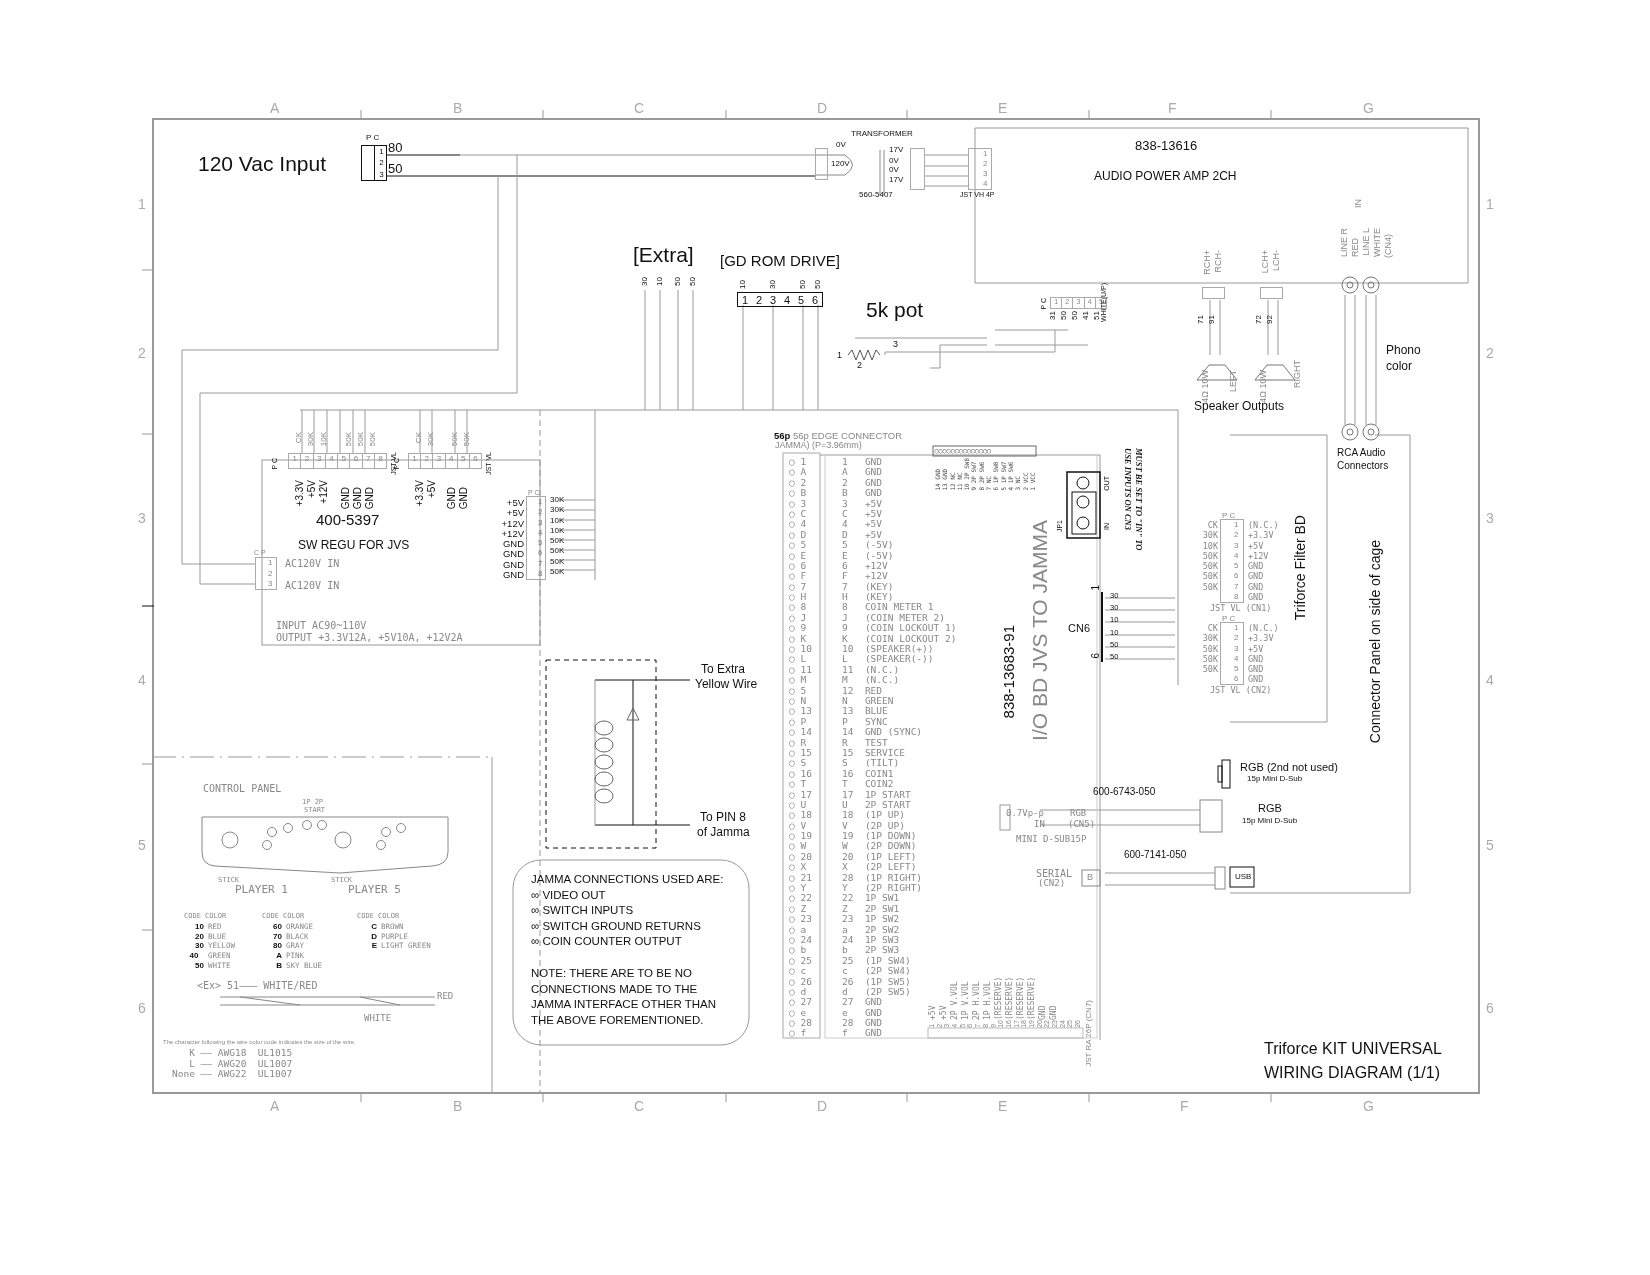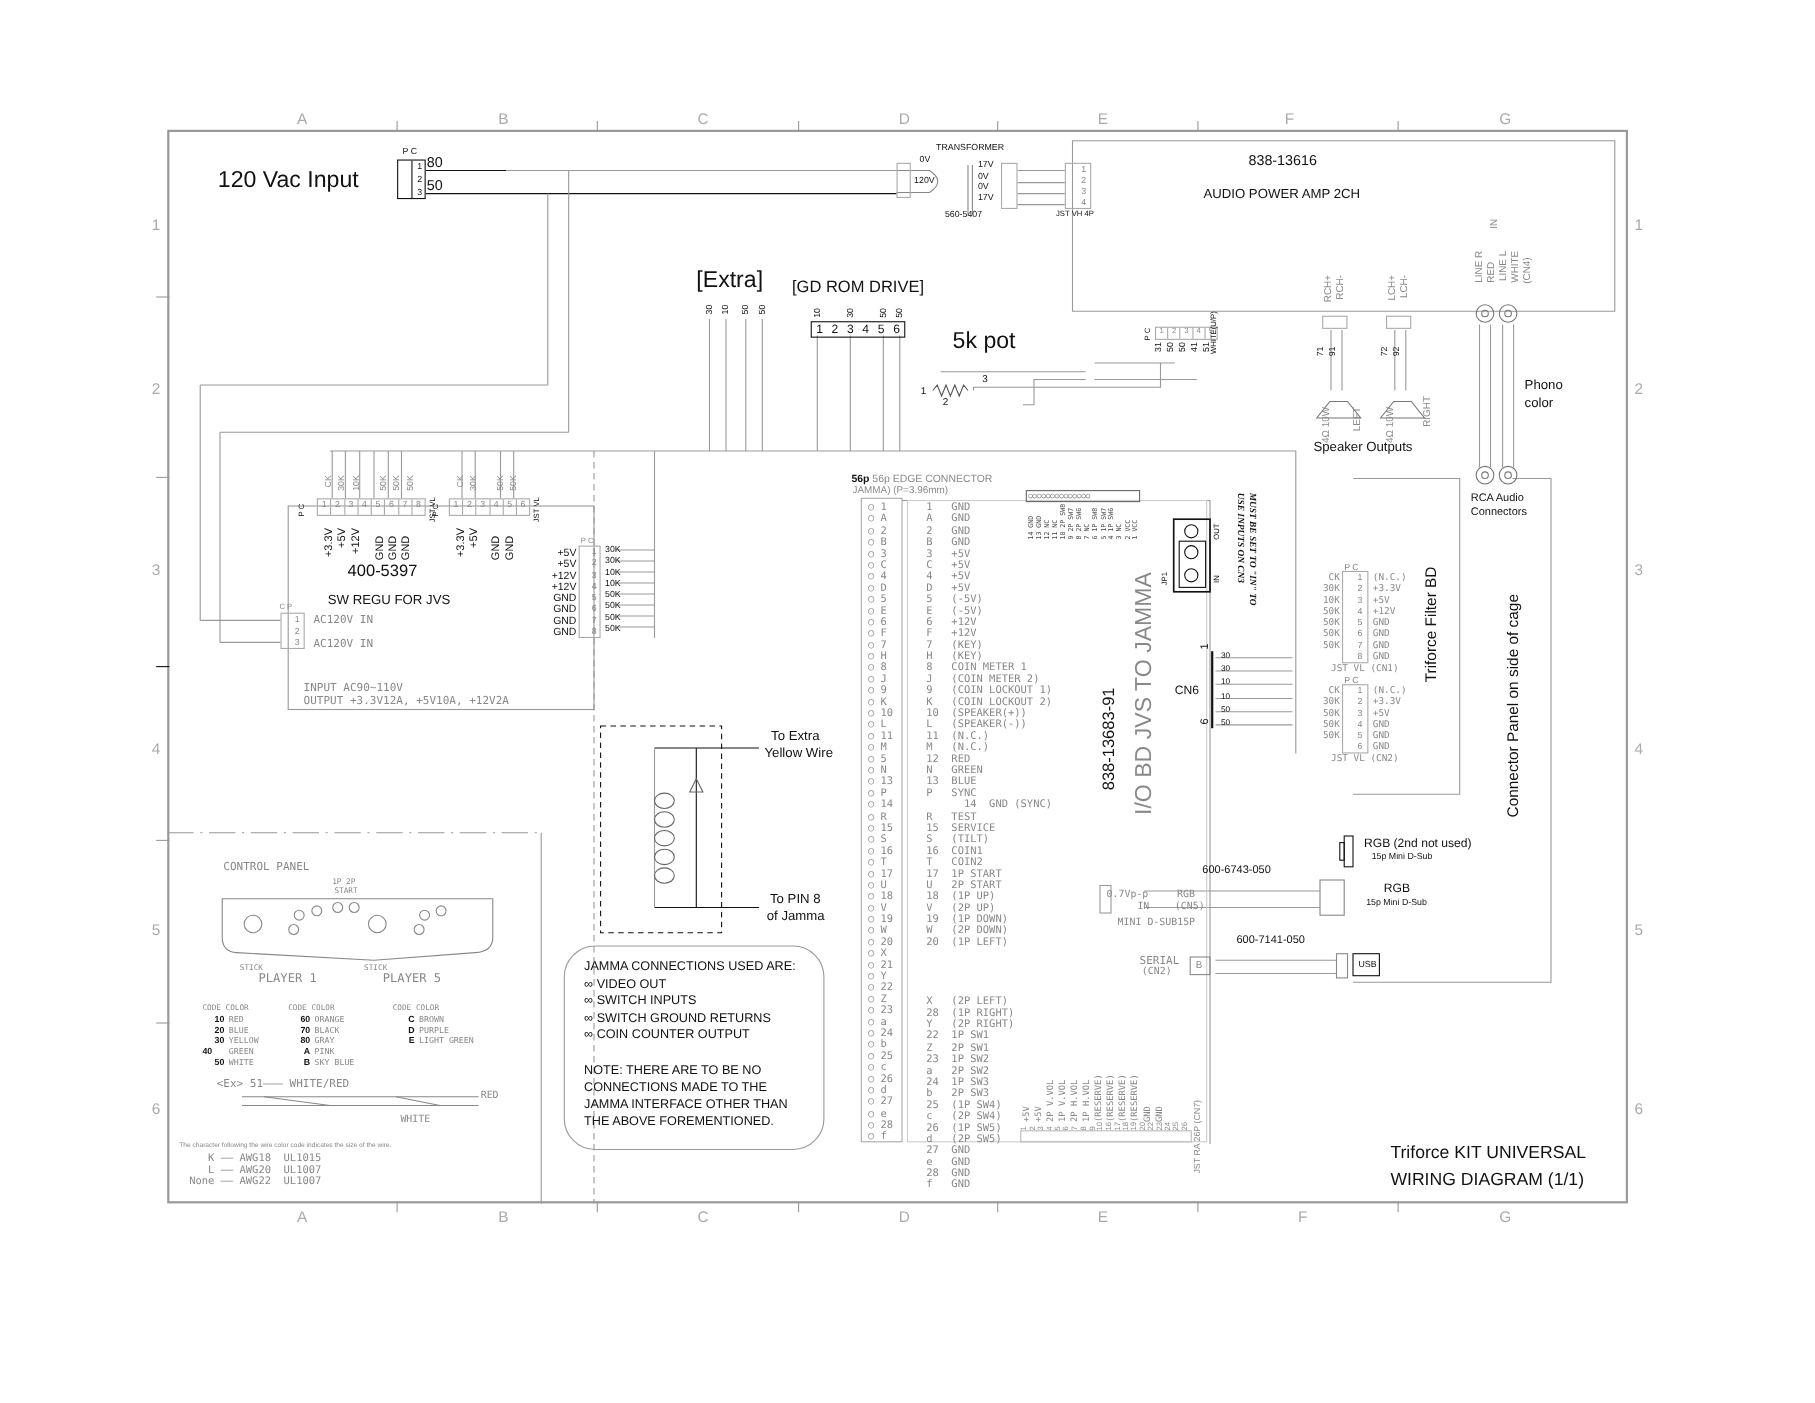--- a/index.html
+++ b/index.html
@@ -549,34 +549,34 @@
       <div style="white-space: pre;">9   (COIN LOCKOUT 1)</div>
       <div style="white-space: pre;">K   (COIN LOCKOUT 2)</div>
       <div style="white-space: pre;">10  (SPEAKER(+))</div>
       <div style="white-space: pre;">L   (SPEAKER(-))</div>
       <div style="white-space: pre;">11  (N.C.)</div>
       <div style="white-space: pre;">M   (N.C.)</div>
       <div style="white-space: pre;">12  RED</div>
       <div style="white-space: pre;">N   GREEN</div>
       <div style="white-space: pre;">13  BLUE</div>
       <div style="white-space: pre;">P   SYNC</div>
-      <div style="white-space: pre; text-align: right;">14  GND (SYNC)</div>
+      <div style="white-space: pre;">14  GND (SYNC)</div>
       <div style="white-space: pre;">R   TEST</div>
       <div style="white-space: pre;">15  SERVICE</div>
       <div style="white-space: pre;">S   (TILT)</div>
       <div style="white-space: pre;">16  COIN1</div>
       <div style="white-space: pre;">T   COIN2</div>
       <div style="white-space: pre;">17  1P START</div>
       <div style="white-space: pre;">U   2P START</div>
       <div style="white-space: pre;">18  (1P UP)</div>
       <div style="white-space: pre;">V   (2P UP)</div>
       <div style="white-space: pre;">19  (1P DOWN)</div>
       <div style="white-space: pre;">W   (2P DOWN)</div>
       <div style="white-space: pre;">20  (1P LEFT)</div>
-      <div style="white-space: pre; margin-top: 44px;">X   (2P LEFT)</div>
+      <div style="white-space: pre;">X   (2P LEFT)</div>
       <div style="white-space: pre;">28  (1P RIGHT)</div>
       <div style="white-space: pre;">Y   (2P RIGHT)</div>
       <div style="white-space: pre;">22  1P SW1</div>
       <div style="white-space: pre;">Z   2P SW1</div>
       <div style="white-space: pre;">23  1P SW2</div>
       <div style="white-space: pre;">a   2P SW2</div>
       <div style="white-space: pre;">24  1P SW3</div>
       <div style="white-space: pre;">b   2P SW3</div>
       <div style="white-space: pre;">25  (1P SW4)</div>
       <div style="white-space: pre;">c   (2P SW4)</div>
@@ -775,21 +775,21 @@
   <span class="abs lt mono" style="left:331px;top:876px;font-size:7px">STICK</span>
   <span class="abs lt mono" style="left:348px;top:883px;font-size:11px">PLAYER 5</span>
 </div>
 
 <div>
   <div class="abs" style="left:184px;top:912px;font-size:8px;line-height:9.8px" id="cc-col1">
       <div style="color: rgb(136, 136, 136); font-family: &quot;DejaVu Sans Mono&quot;, monospace; font-size: 7px;">CODE COLOR</div>
       <div><b style="display: inline-block; width: 20px; text-align: right; margin-right: 4px;">10</b><span style="color: rgb(136, 136, 136); font-family: &quot;DejaVu Sans Mono&quot;, monospace; font-size: 7.5px;">RED</span></div>
       <div><b style="display: inline-block; width: 20px; text-align: right; margin-right: 4px;">20</b><span style="color: rgb(136, 136, 136); font-family: &quot;DejaVu Sans Mono&quot;, monospace; font-size: 7.5px;">BLUE</span></div>
       <div><b style="display: inline-block; width: 20px; text-align: right; margin-right: 4px;">30</b><span style="color: rgb(136, 136, 136); font-family: &quot;DejaVu Sans Mono&quot;, monospace; font-size: 7.5px;">YELLOW</span></div>
-      <div><b style="display: inline-block; width: 20px; text-align: left; margin-right: 4px;">40</b><span style="color: rgb(136, 136, 136); font-family: &quot;DejaVu Sans Mono&quot;, monospace; font-size: 7.5px;">GREEN</span></div>
+      <div><b style="display: inline-block; width: 20px; text-align: center; margin-right: 4px;">40</b><span style="color: rgb(136, 136, 136); font-family: &quot;DejaVu Sans Mono&quot;, monospace; font-size: 7.5px;">GREEN</span></div>
       <div><b style="display: inline-block; width: 20px; text-align: right; margin-right: 4px;">50</b><span style="color: rgb(136, 136, 136); font-family: &quot;DejaVu Sans Mono&quot;, monospace; font-size: 7.5px;">WHITE</span></div>
     </div>
   <div class="abs" style="left:262px;top:912px;font-size:8px;line-height:9.8px" id="cc-col2">
       <div style="color: rgb(136, 136, 136); font-family: &quot;DejaVu Sans Mono&quot;, monospace; font-size: 7px;">CODE COLOR</div>
       <div><b style="display: inline-block; width: 20px; text-align: right; margin-right: 4px;">60</b><span style="color: rgb(136, 136, 136); font-family: &quot;DejaVu Sans Mono&quot;, monospace; font-size: 7.5px;">ORANGE</span></div>
       <div><b style="display: inline-block; width: 20px; text-align: right; margin-right: 4px;">70</b><span style="color: rgb(136, 136, 136); font-family: &quot;DejaVu Sans Mono&quot;, monospace; font-size: 7.5px;">BLACK</span></div>
       <div><b style="display: inline-block; width: 20px; text-align: right; margin-right: 4px;">80</b><span style="color: rgb(136, 136, 136); font-family: &quot;DejaVu Sans Mono&quot;, monospace; font-size: 7.5px;">GRAY</span></div>
       <div><b style="display: inline-block; width: 20px; text-align: right; margin-right: 4px;">A</b><span style="color: rgb(136, 136, 136); font-family: &quot;DejaVu Sans Mono&quot;, monospace; font-size: 7.5px;">PINK</span></div>
       <div><b style="display: inline-block; width: 20px; text-align: right; margin-right: 4px;">B</b><span style="color: rgb(136, 136, 136); font-family: &quot;DejaVu Sans Mono&quot;, monospace; font-size: 7.5px;">SKY BLUE</span></div>
     </div>

